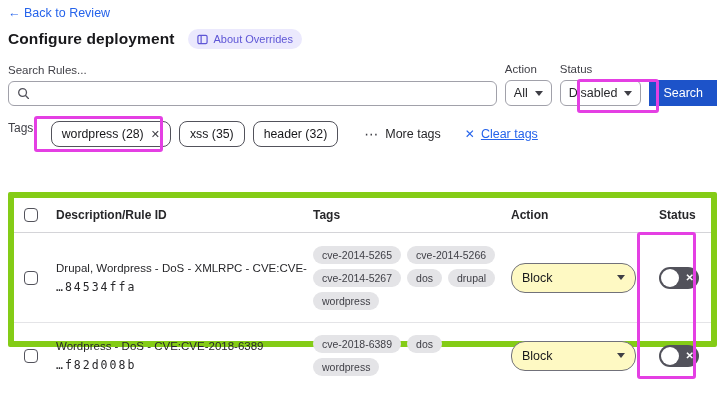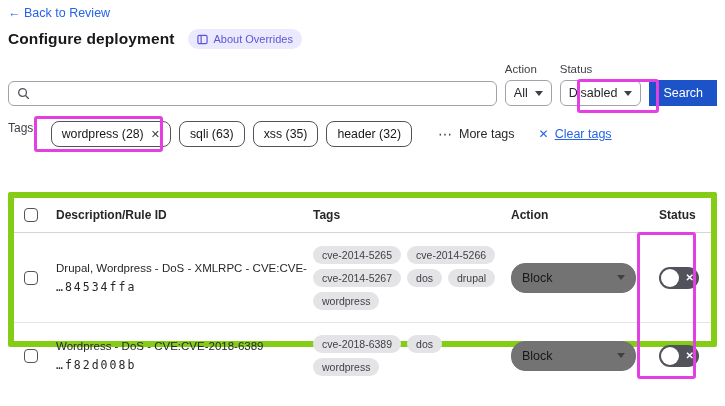--- a/index.html
+++ b/index.html
@@ -42,21 +42,21 @@
   .t-body-row { border-bottom:1px solid #e4e4e7; }
   .row-1 { height:90px; }
   .row-2 { height:65px; }
   .cb-cell { padding-left:10px; }
   .checkbox { width:14px; height:14px; border:1.5px solid #52525b; border-radius:4px; background:#fff; cursor:pointer; }
   .desc-cell { padding-left:8px; padding-right:6px; font-size:11.5px; color:#27272a; overflow:hidden; }
   .desc-line { white-space:nowrap; overflow:hidden; margin-bottom:6px; }
   .rule-id { font-family:"DejaVu Sans Mono",monospace; font-size:11.5px; letter-spacing:2px; color:#27272a; }
   .tags-cell { display:flex; flex-wrap:wrap; gap:5px 6px; padding-right:14px; align-content:center; }
   .pill { background:#e4e4e7; color:#3f3f46; border-radius:10px; padding:3px 9px; font-size:10.5px; white-space:nowrap; }
-  .action-cell .select { width:125px; height:30px; border:1px solid #71717a; border-radius:14px; background:#737373; display:flex; align-items:center; justify-content:space-between; padding:0 10px; font-size:12.5px; color:#18181b; cursor:pointer; }
+  .action-cell .select { width:125px; height:30px; border:1px solid #71717a; border-radius:14px; background:#fef9c3; display:flex; align-items:center; justify-content:space-between; padding:0 10px; font-size:12.5px; color:#18181b; cursor:pointer; }
   .status-cell { padding-left:8px; }
   .status-head { padding-left:8px; }
   .toggle { position:relative; width:40px; height:22px; border-radius:11px; background:#52525b; cursor:pointer; flex:none; }
   .toggle .knob { position:absolute; left:2px; top:2px; width:18px; height:18px; border-radius:50%; background:#fff; }
   .toggle .off-x { position:absolute; right:5px; top:50%; transform:translateY(-54%); color:#fff; font-size:10px; font-weight:700; }
 
   
   .ann { position:absolute; border:3px solid #e43fe3; border-radius:3px; pointer-events:none; z-index:10; }
   .ann-status-dd { left:577px; top:79px; width:82px; height:34px; }
   .ann-wp-chip { left:34px; top:116px; width:129px; height:36px; }
@@ -77,20 +77,21 @@
             <rect x="1" y="1.5" width="10" height="9" rx="1.5" fill="none" stroke="#5e56d6" stroke-width="1.3"></rect>
             <line x1="4.5" y1="1.5" x2="4.5" y2="10.5" stroke="#5e56d6" stroke-width="1.3"></line>
           </svg>
         </span>
       <span>About Overrides</span>
     </span>
   </div>
 
   <div class="filter-row">
     <div class="search-col">
+      <label class="field-label">Search Rules...</label>
       <div class="search-box">
         <svg width="13" height="13" viewBox="0 0 14 14">
             <circle cx="6" cy="6" r="4.2" fill="none" stroke="#52525b" stroke-width="1.4"></circle>
             <line x1="9.2" y1="9.2" x2="12.3" y2="12.3" stroke="#52525b" stroke-width="1.4" stroke-linecap="round"></line>
           </svg>
         <input type="text" placeholder="" style="">
       </div>
     </div>
 
     <div>
@@ -111,23 +112,20 @@
 
     <button class="search-btn">Search</button>
   </div>
 
   <div class="tags-row">
     <span class="tags-label">Tags:</span>
     <button class="tag-chip">
       <span>wordpress (28)</span>
       <span class="chip-x">✕</span>
     </button>
-    <button class="tag-chip">
-        <span>sqli (63)</span>
-      </button>
     <button class="tag-chip">
         <span>xss (35)</span>
       </button>
     <button class="tag-chip">
         <span>header (32)</span>
       </button>
     <button class="more-tags">
       <span class="more-dots">⋯</span>
       <span>More tags</span>
     </button>

